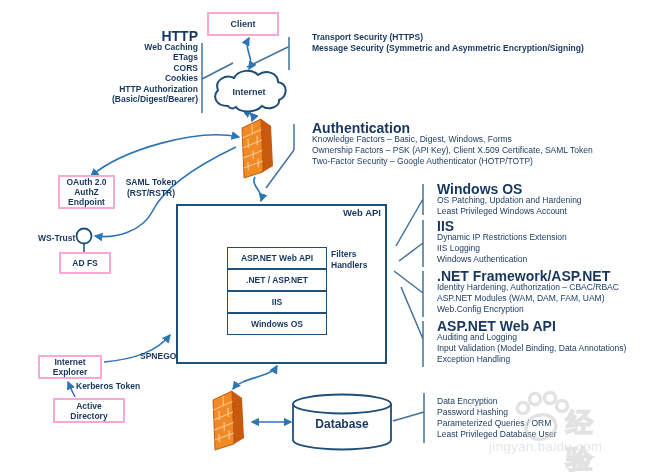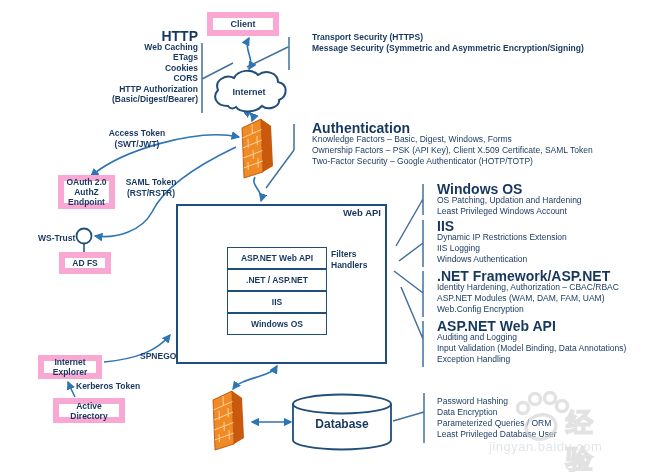--- a/index.html
+++ b/index.html
@@ -1,19 +1,19 @@
 <!DOCTYPE html>
 <html><head>
 <meta charset="utf-8">
 <style>
   html,body{margin:0;padding:0;background:#fff;}
   #stage{position:relative;width:647px;height:472px;background:#fff;overflow:hidden;
          font-family:"Liberation Sans",sans-serif;color:#17375E;}
   #lines{position:absolute;left:0;top:0;z-index:1;}
-  .node{position:absolute;box-sizing:border-box;border:6px solid #f9a8d4;background:#fff;
+  .node{position:absolute;box-sizing:border-box;border:2px solid #f9a8d4;background:#fff;
         display:flex;flex-direction:column;align-items:center;justify-content:center;
         text-align:center;font-weight:700;font-size:8.5px;line-height:10.5px;z-index:2;}
   .stackbox{position:absolute;box-sizing:border-box;border:1.5px solid #1F4E79;background:#fff;
         display:flex;align-items:center;justify-content:center;font-weight:700;
         font-size:8.5px;z-index:3;}
   .lbl{position:absolute;font-weight:700;font-size:8.5px;line-height:10.5px;z-index:2;}
   .ctr{text-align:center;}
   .rgt{text-align:right;}
   .ann{position:absolute;font-size:8.5px;line-height:11px;z-index:2;}
   .ann .t{font-weight:700;font-size:14px;line-height:12px;}
@@ -133,30 +133,26 @@
     <div>Active</div>
     <div>Directory</div>
   </div>
 
   <div class="overlay-lbl" style="left:302px;top:417px;width:80px;">Database</div>
 
   <div class="lbl rgt" style="left:58px;top:31px;width:140px;">
     <div style="font-size:14px;">HTTP</div>
     <div>Web Caching</div>
     <div>ETags</div>
+    <div>CORS</div>
     <div>Cookies</div>
-    <div>CORS</div>
     <div>HTTP Authorization</div>
     <div>(Basic/Digest/Bearer)</div>
   </div>
 
-  <div class="lbl ctr" style="left:105px;top:128px;width:64px;">
-    <div>Access Token</div>
-    <div>(SWT/JWT)</div>
-  </div>
 
   <div class="lbl ctr" style="left:121px;top:177px;width:60px;">
     <div>SAML Token</div>
     <div>(RST/RSTR)</div>
   </div>
 
 
   <div class="lbl" style="left:116px;top:351px;padding-left:24px;">SPNEGO</div>
   <div class="lbl" style="left:76px;top:381px;">Kerberos Token</div>
 
@@ -193,22 +189,22 @@
   </div>
 
   <div class="ann" style="left:437px;top:320px;width:208px;">
     <div class="t">ASP.NET Web API</div>
     <div>Auditing and Logging</div>
     <div>Input Validation (Model Binding, Data Annotations)</div>
     <div>Exception Handling</div>
   </div>
 
   <div class="ann" style="left:437px;top:396px;width:208px;">
+    <div>Data Encryption</div>
     <div>Password Hashing</div>
-    <div>Data Encryption</div>
     <div>Parameterized Queries / ORM</div>
     <div>Least Privileged Database User</div>
   </div>
 
   <div id="wm">
     <svg width="142" height="75" viewBox="0 0 142 75">
       <g fill="none" stroke-width="3.5" stroke="#CFCFCF">
         <ellipse cx="62" cy="36" rx="15" ry="12" transform="rotate(-14 62 36)"></ellipse>
         <circle cx="44" cy="17" r="5.5"></circle>
         <circle cx="56" cy="8" r="5.5"></circle>

